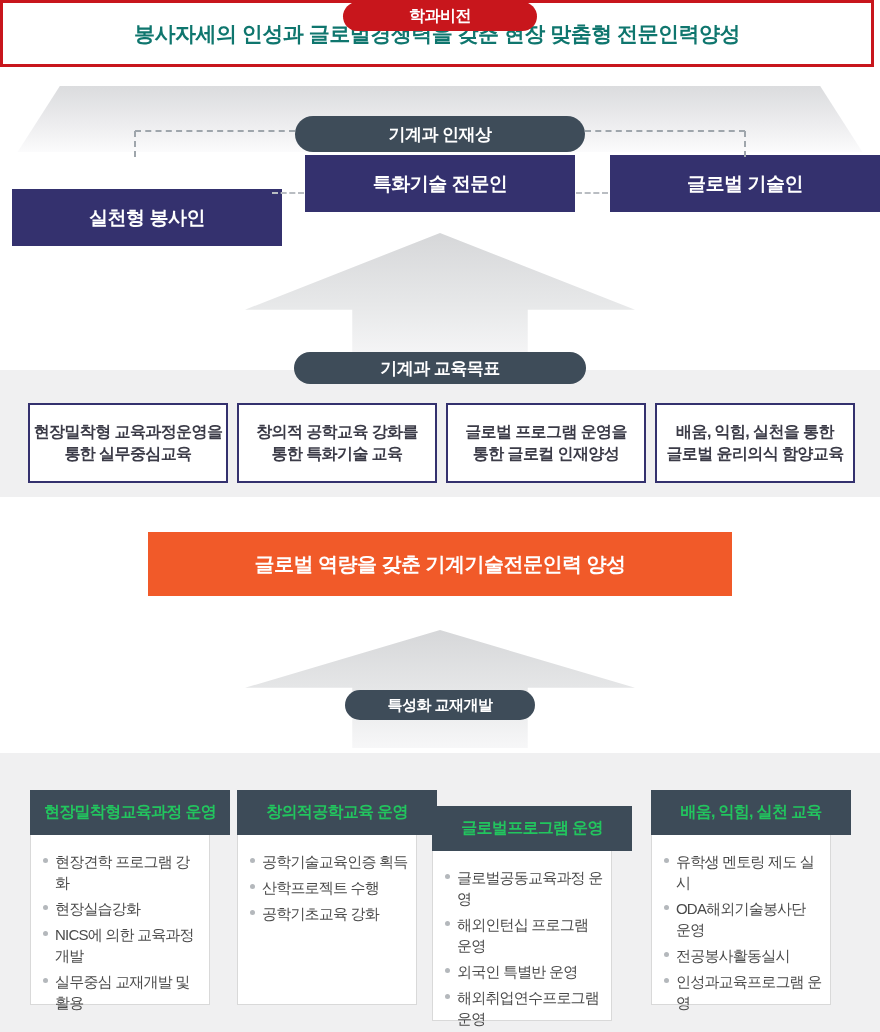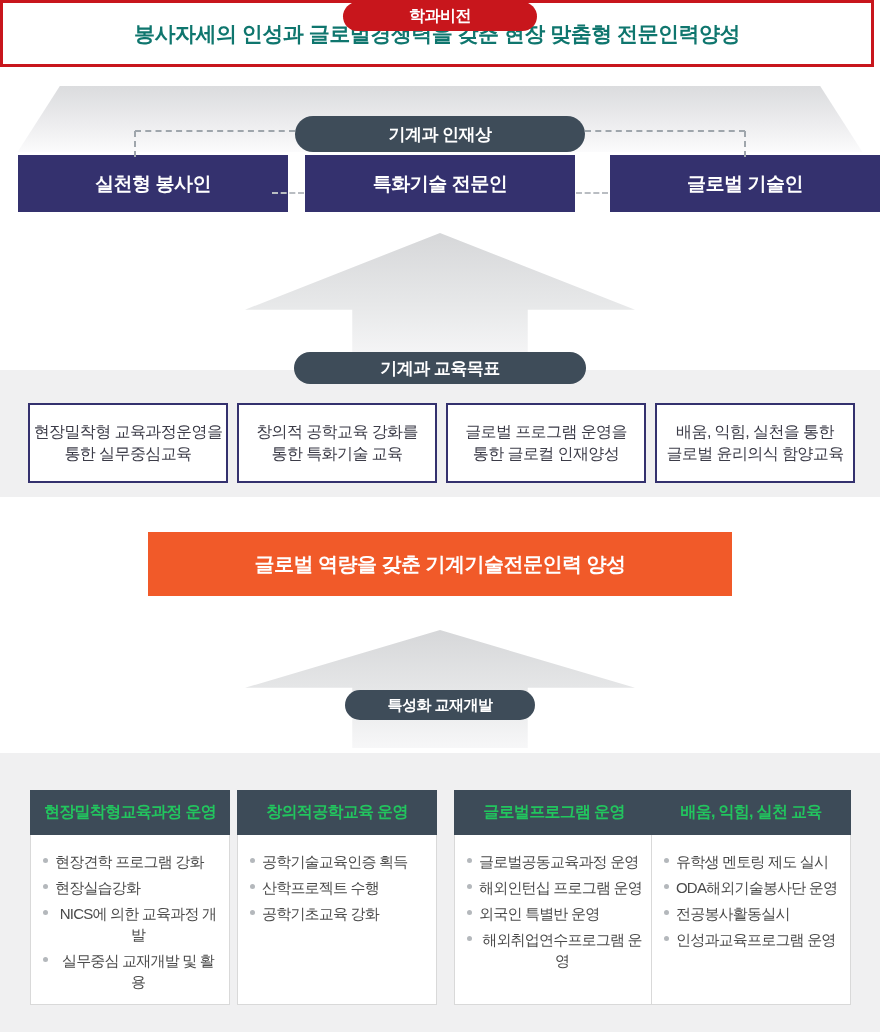--- a/index.html
+++ b/index.html
@@ -23,47 +23,47 @@
 
   
   .dash-h{height:0;border-top:2px dashed #9fa6ac;z-index:3;}
   .dash-v{width:0;border-left:2px dashed #9fa6ac;z-index:3;}
   .dash-gap{height:0;border-top:2px dashed #b9bdc2;z-index:3;}
 
   .talent-badge{left:295px;top:116px;width:290px;height:36px;border-radius:18px;background:#3e4c59;font-size:17px;letter-spacing:-0.5px;z-index:4;}
 
   
   .navy-box{top:155px;width:270px;height:57px;background:#34316e;color:#fff;font-size:19px;font-weight:bold;letter-spacing:-0.5px;z-index:2;}
-  .navy-1{left:18px;}.navy-2{left:305px;}.navy-3{left:610px;}
+  .navy-1{left:12px;margin-top:34px;}.navy-2{left:305px;}.navy-3{left:610px;}
 
   
   .arrow{background:linear-gradient(180deg,#d6d7d9 0%,#e7e8e9 55%,#f7f7f8 100%);z-index:1;}
   .arrow-1{left:245px;top:233px;width:390px;height:130px;
     clip-path:polygon(50% 0,100% 59%,72.5% 59%,72.5% 100%,27.5% 100%,27.5% 59%,0 59%);}
   .arrow-2{left:245px;top:630px;width:390px;height:118px;
     clip-path:polygon(50% 0,100% 49%,72.5% 49%,72.5% 100%,27.5% 100%,27.5% 49%,0 49%);}
 
   
   .obj-section{left:0;top:370px;width:880px;height:127px;background:#f0f0f1;z-index:1;}
   .obj-badge{left:294px;top:352px;width:292px;height:32px;border-radius:16px;background:#3e4c59;font-size:17px;letter-spacing:-0.5px;}
   .obj-box{top:403px;width:200px;height:80px;background:#fff;border:2px solid #34316e;
-    font-size:16px;font-weight:normal;color:#3b3b47;letter-spacing:-0.6px;line-height:1.35;white-space:pre-line;z-index:2;}
+    font-size:16px;font-weight:bold;color:#3b3b47;letter-spacing:-0.6px;line-height:1.35;white-space:pre-line;z-index:2;}
   .obj-1{left:28px;}.obj-2{left:237px;}.obj-3{left:446px;}.obj-4{left:655px;}
 
   
   .goal-box{left:148px;top:532px;width:584px;height:64px;background:#f15a29;color:#fff;font-size:20px;font-weight:bold;letter-spacing:-0.5px;z-index:2;}
 
   .strategy-badge{left:345px;top:690px;width:190px;height:30px;border-radius:15px;background:#3e4c59;font-size:15px;letter-spacing:-0.5px;}
 
   
   .strat-section{left:0;top:753px;width:880px;height:279px;background:#f0f0f1;z-index:1;}
   .col-header{top:790px;width:200px;height:45px;background:#3d4b58;color:#22c55e;font-size:16px;font-weight:bold;letter-spacing:-0.7px;z-index:2;}
-  .col-body{top:835px;width:200px;height:170px;background:#fff;border:1px solid #d9d9d9;border-top:none;z-index:2;
-    padding:16px 8px 0 12px;text-align:center;}
-  .c-1{left:30px;}.c-2{left:237px;}.c-3{left:454px;}.c-4{left:651px;}
+  .col-body{top:835px;width:180px;height:170px;background:#fff;border:1px solid #d9d9d9;border-top:none;z-index:2;
+    padding:16px 8px 0 12px;}
+  .c-1{left:30px;}.c-2{left:237px;}.c-3{left:432px;margin-top:16px;}.c-4{left:651px;}
   .bullet-item{display:flex;gap:7px;margin-bottom:5px;font-size:15px;color:#4a4a4a;letter-spacing:-0.8px;line-height:1.4;}
   .dot{width:5px;height:5px;border-radius:50%;background:#b4b8bc;flex:0 0 auto;margin-top:7px;}
 </style>
 </head>
 <body>
 
 <div class="stage">
 
   <div class="abs vision-box"></div>
   <div class="abs center vision-statement">봉사자세의 인성과 글로벌경쟁력을 갖춘 현장 맞춤형 전문인력양성</div>

